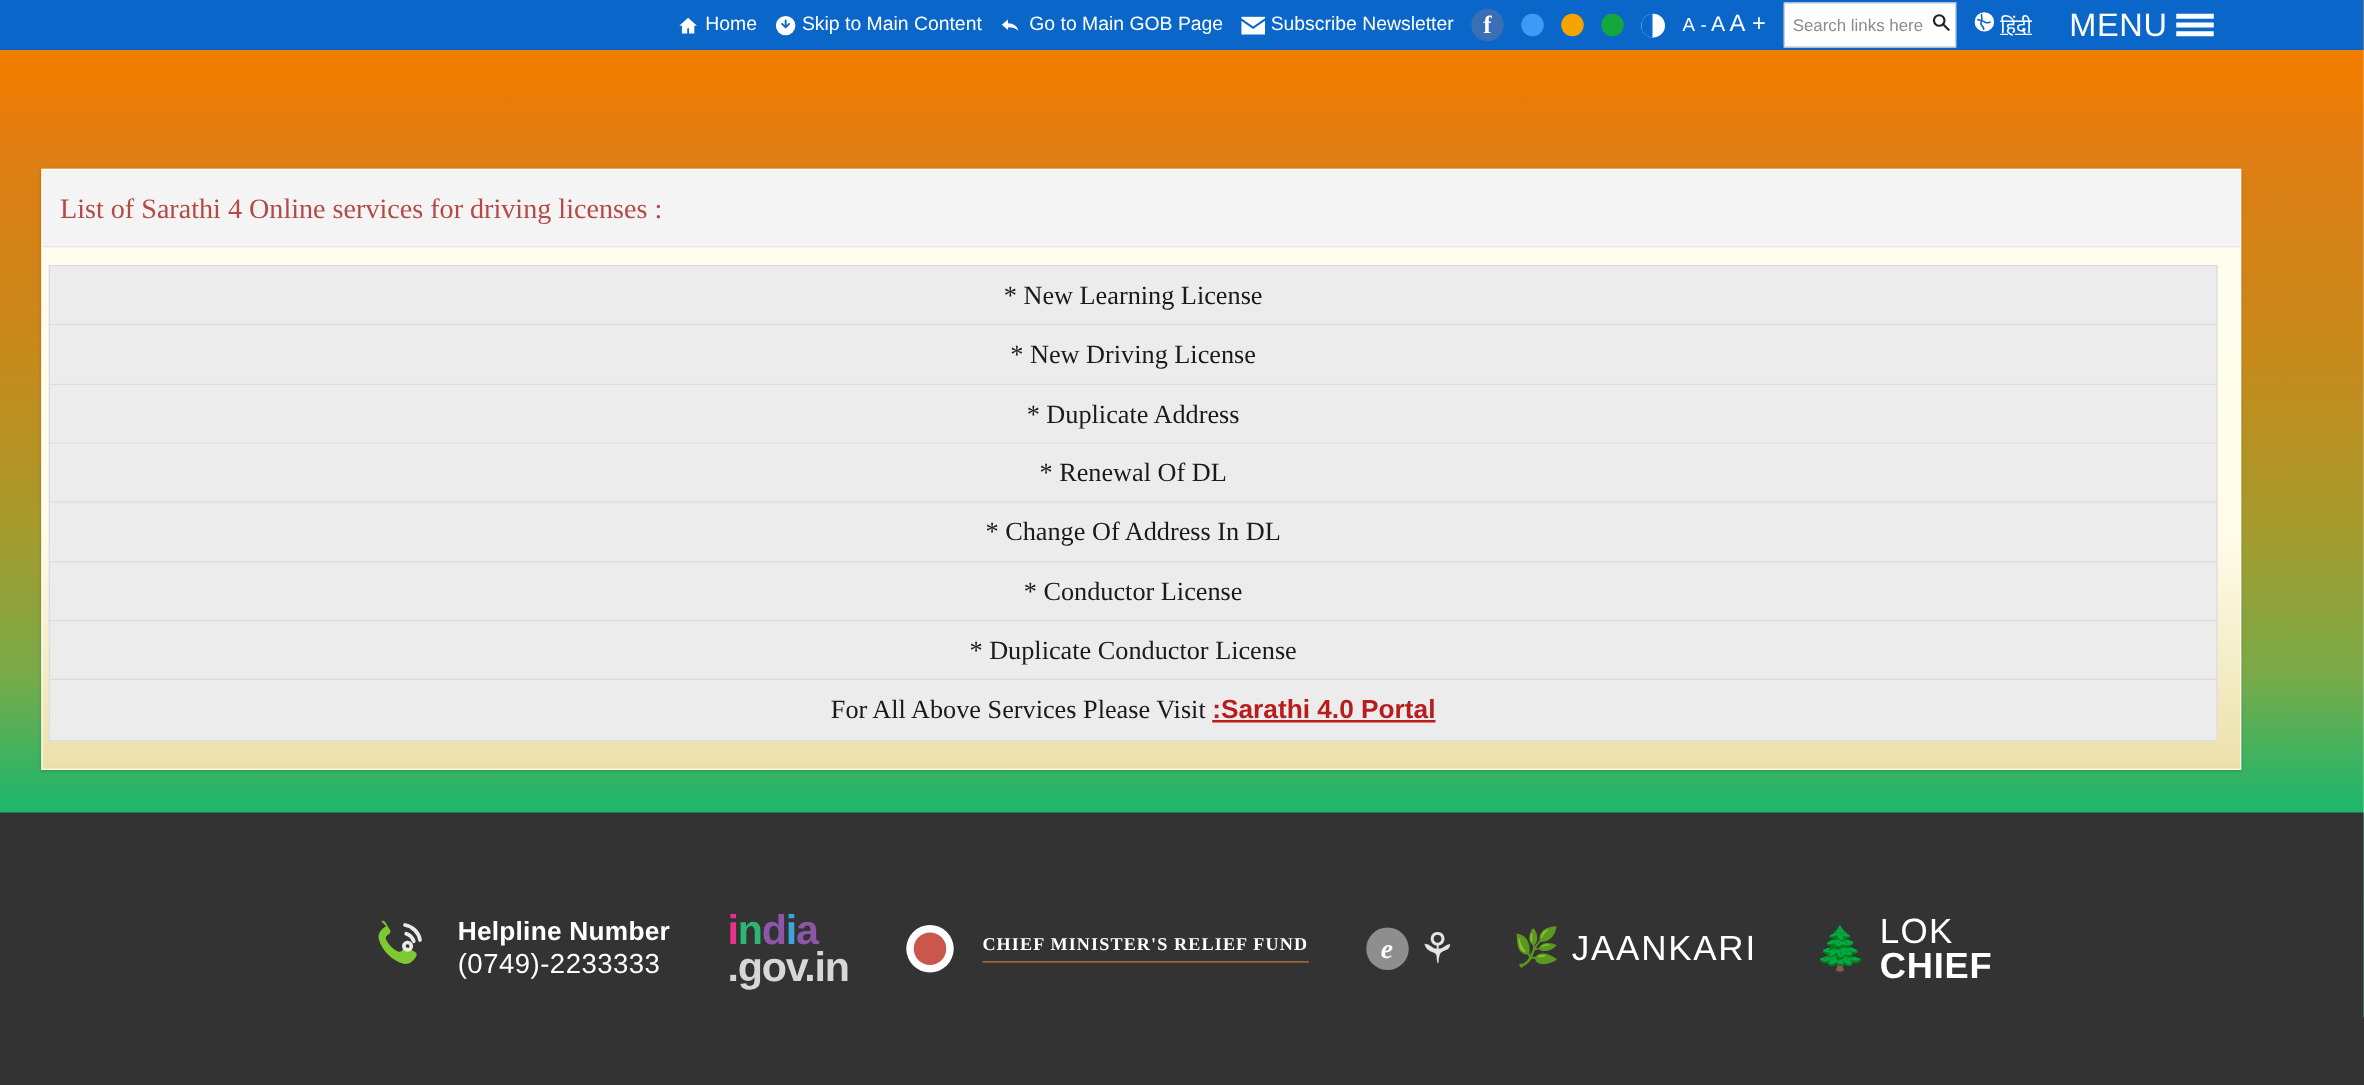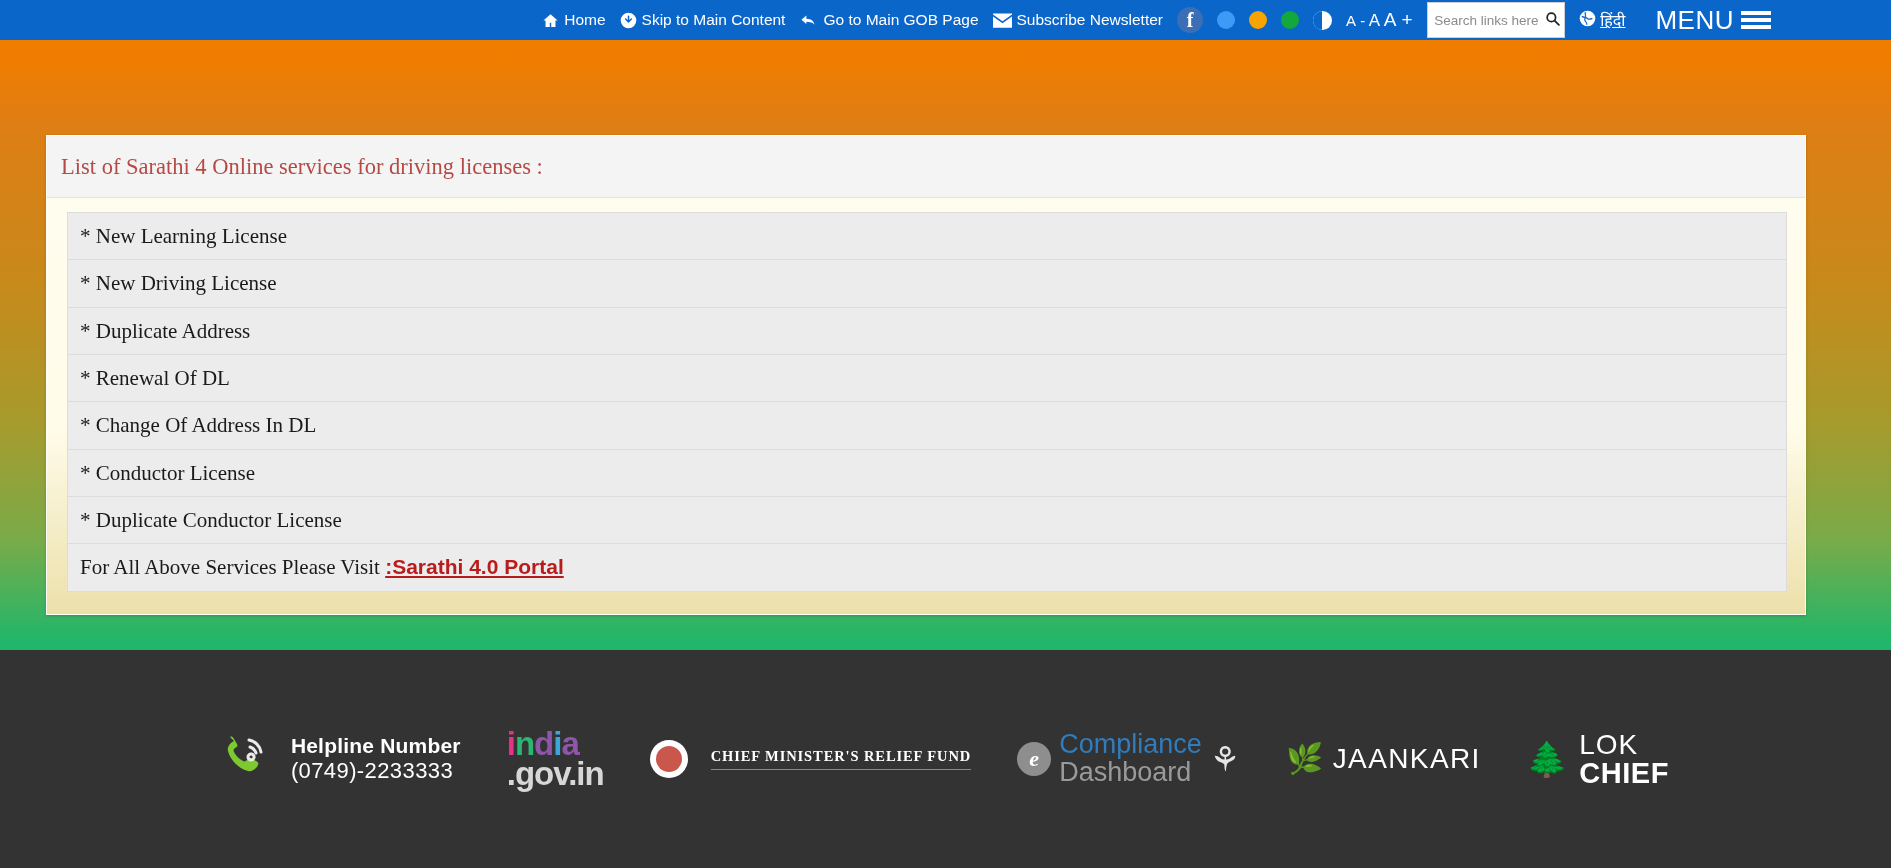--- a/index.html
+++ b/index.html
@@ -105,41 +105,42 @@
     gap: 7px;
     margin-left: 16px;
     margin-right: 120px;
   }
   .burger { display: inline-flex; flex-direction: column; gap: 3px; }
   .burger i { display:block; width: 30px; height: 4px; background: #fff; }
 
   
   .panel {
     position: absolute;
-    left: 46px;
+    left: 33px;
     top: 135px;
     width: 1760px;
     background: #fffdf0;
     box-shadow: 0 1px 3px rgba(0,0,0,.18);
     border: 1px solid rgba(255,255,255,.5);
   }
   .panel-head {
     background: #f4f4f4;
     border-bottom: 1px solid #e2e2e2;
     padding: 18px 14px 17px 14px;
   }
   .panel-title {
     font-family: "Liberation Serif", serif;
     font-size: 22.5px;
     color: #b44a46;
     font-weight: normal;
   }
   .panel-body {
     background: linear-gradient(to bottom, #fffdee 0%, #fffcea 55%, #ece0aa 100%);
-    padding: 14px 18px 22px 20px;
+    padding: 14px 18px 22px 5px;
+    text-align: center;
   }
   .svc-list { list-style: none; }
   .svc-item {
     background: #ececec;
     border: 1px solid #dcdcdc;
     border-bottom: 0;
     padding: 9px 12px;
     font-family: "Liberation Serif", serif;
     font-size: 21px;
     color: #1a1a1a;
@@ -366,24 +367,20 @@
       <span class="cmrf-inner"></span>
     </span>
     <span class="cmrf-text">
       <span class="cmrf-name">CHIEF MINISTER'S RELIEF FUND</span>
       <span class="cmrf-rule"></span>
     </span>
   </div>
 
   <div class="flogo cmp">
     <span class="cmp-e">e</span>
-    <span class="cmp-txt">
-      <span class="cmp-1">Compliance</span>
-      <span class="cmp-2">Dashboard</span>
-    </span>
     <span class="emblem">⚘</span>
   </div>
 
   <div class="flogo jk">
     <span class="jk-flame">🌿</span>
     <span class="jk-txt">JAANKARI</span>
   </div>
 
   <div class="flogo ls">
     <span class="emblem">🌲</span>

